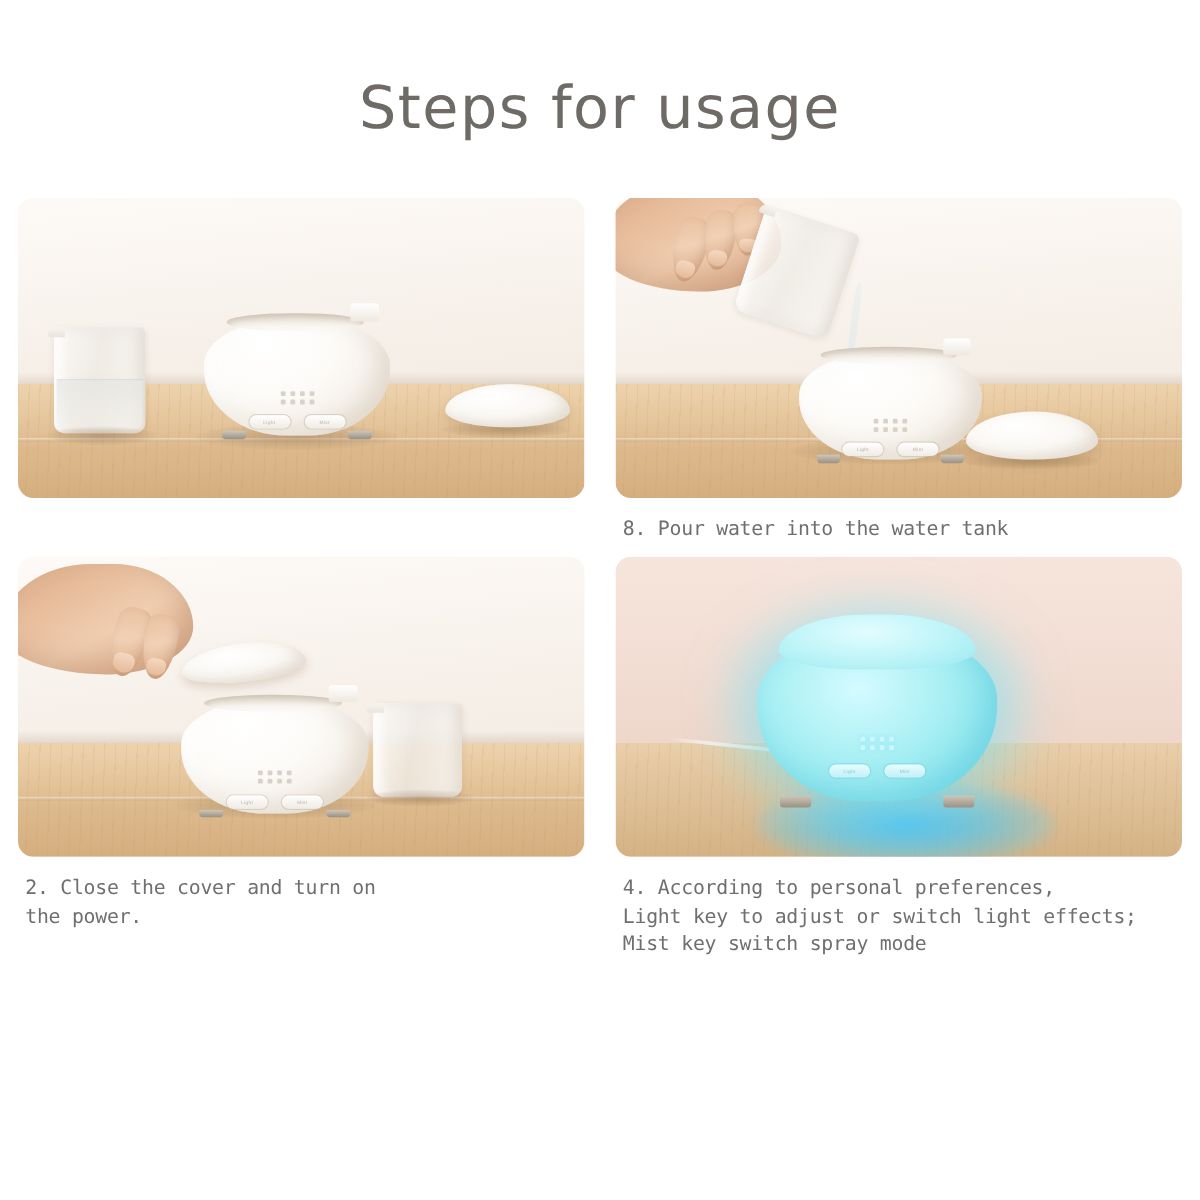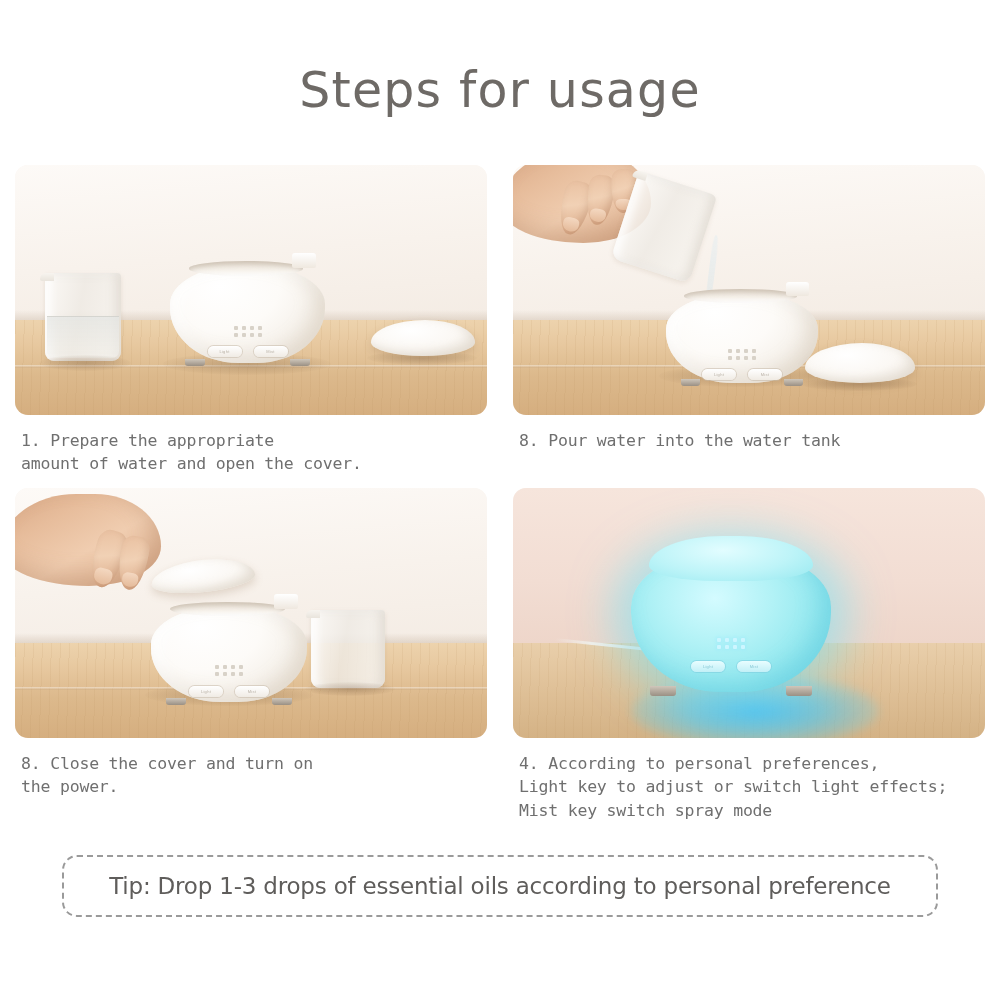--- a/index.html
+++ b/index.html
@@ -276,22 +276,20 @@
             <div class="feet">
               <i class="l"></i>
               <i class="r"></i>
             </div>
           </div>
 
           <div class="potshadow" style="left:352px; top:186px; width:110px; height:14px;"></div>
           <div class="lid-flat" style="left:356px; top:155px; width:104px; height:36px;"></div>
         </div>
       </div>
-      <div class="caption">1. Prepare the appropriate
-amount of water and open the cover.</div>
     </div>
 
     <div class="step">
       <div class="photo">
         <div class="scene">
           <div class="wall"></div>
           <div class="wallshadow"></div>
           <div class="table"></div>
 
           <div class="hand" style="left:-12px; top:-14px; width:150px; height:92px;">
@@ -381,21 +379,21 @@
             <div class="feet">
               <i class="l"></i>
               <i class="r"></i>
             </div>
           </div>
 
           <div class="cup" style="left:296px; top:122px; width:74px; height:78px;"></div>
           <div class="potshadow" style="left:290px; top:194px; width:90px; height:14px;"></div>
         </div>
       </div>
-      <div class="caption">8. Close the cover and turn on
+      <div class="caption">2. Close the cover and turn on
 the power.</div>
     </div>
 
     <div class="step">
       <div class="photo">
         <div class="scene">
           <div class="glow-wall"></div>
           <div class="glow-table"></div>
 
           <div class="cable" style="left:42px; top:150px; width:118px; transform:rotate(6deg);"></div>
@@ -426,17 +424,14 @@
           </div>
         </div>
       </div>
       <div class="caption">4. According to personal preferences,
 Light key to adjust or switch light effects;
 Mist key switch spray mode</div>
     </div>
 
   </div>
 
-  <div class="tip">
-    <span>Tip: Drop 1-3 drops of essential oils according to personal preference</span>
-  </div>
 
 </div>
 
 </body></html>

